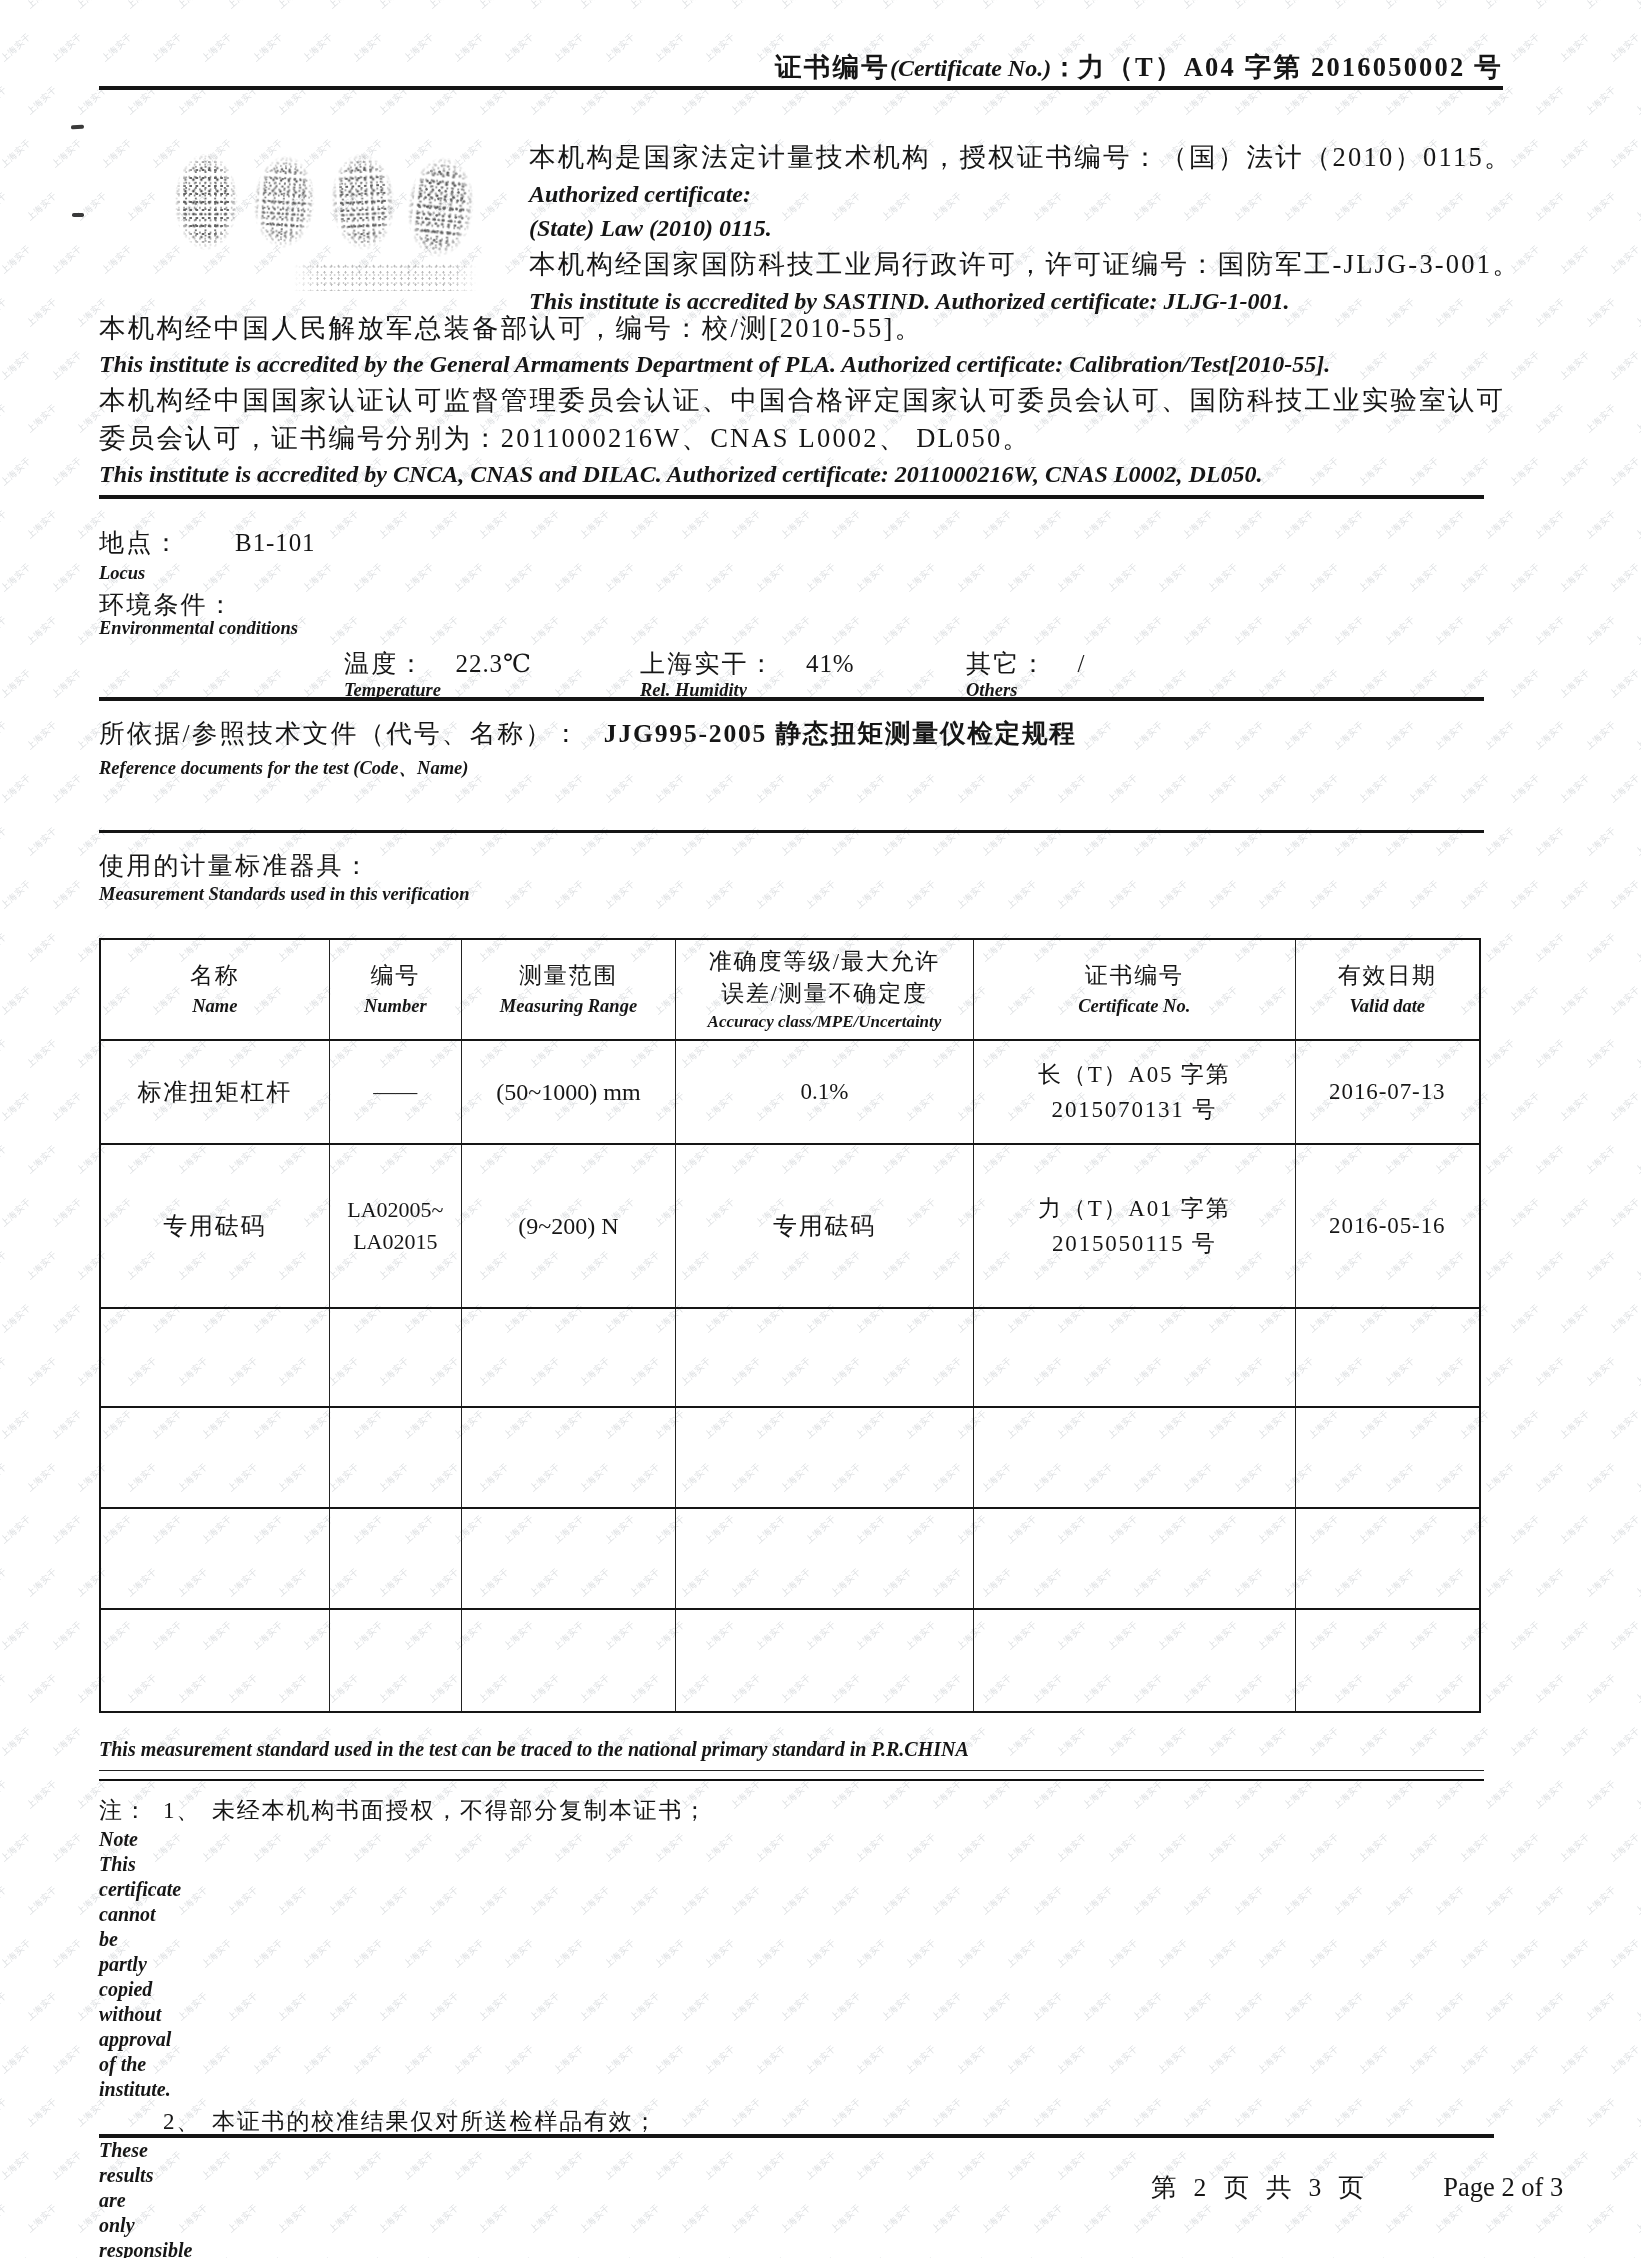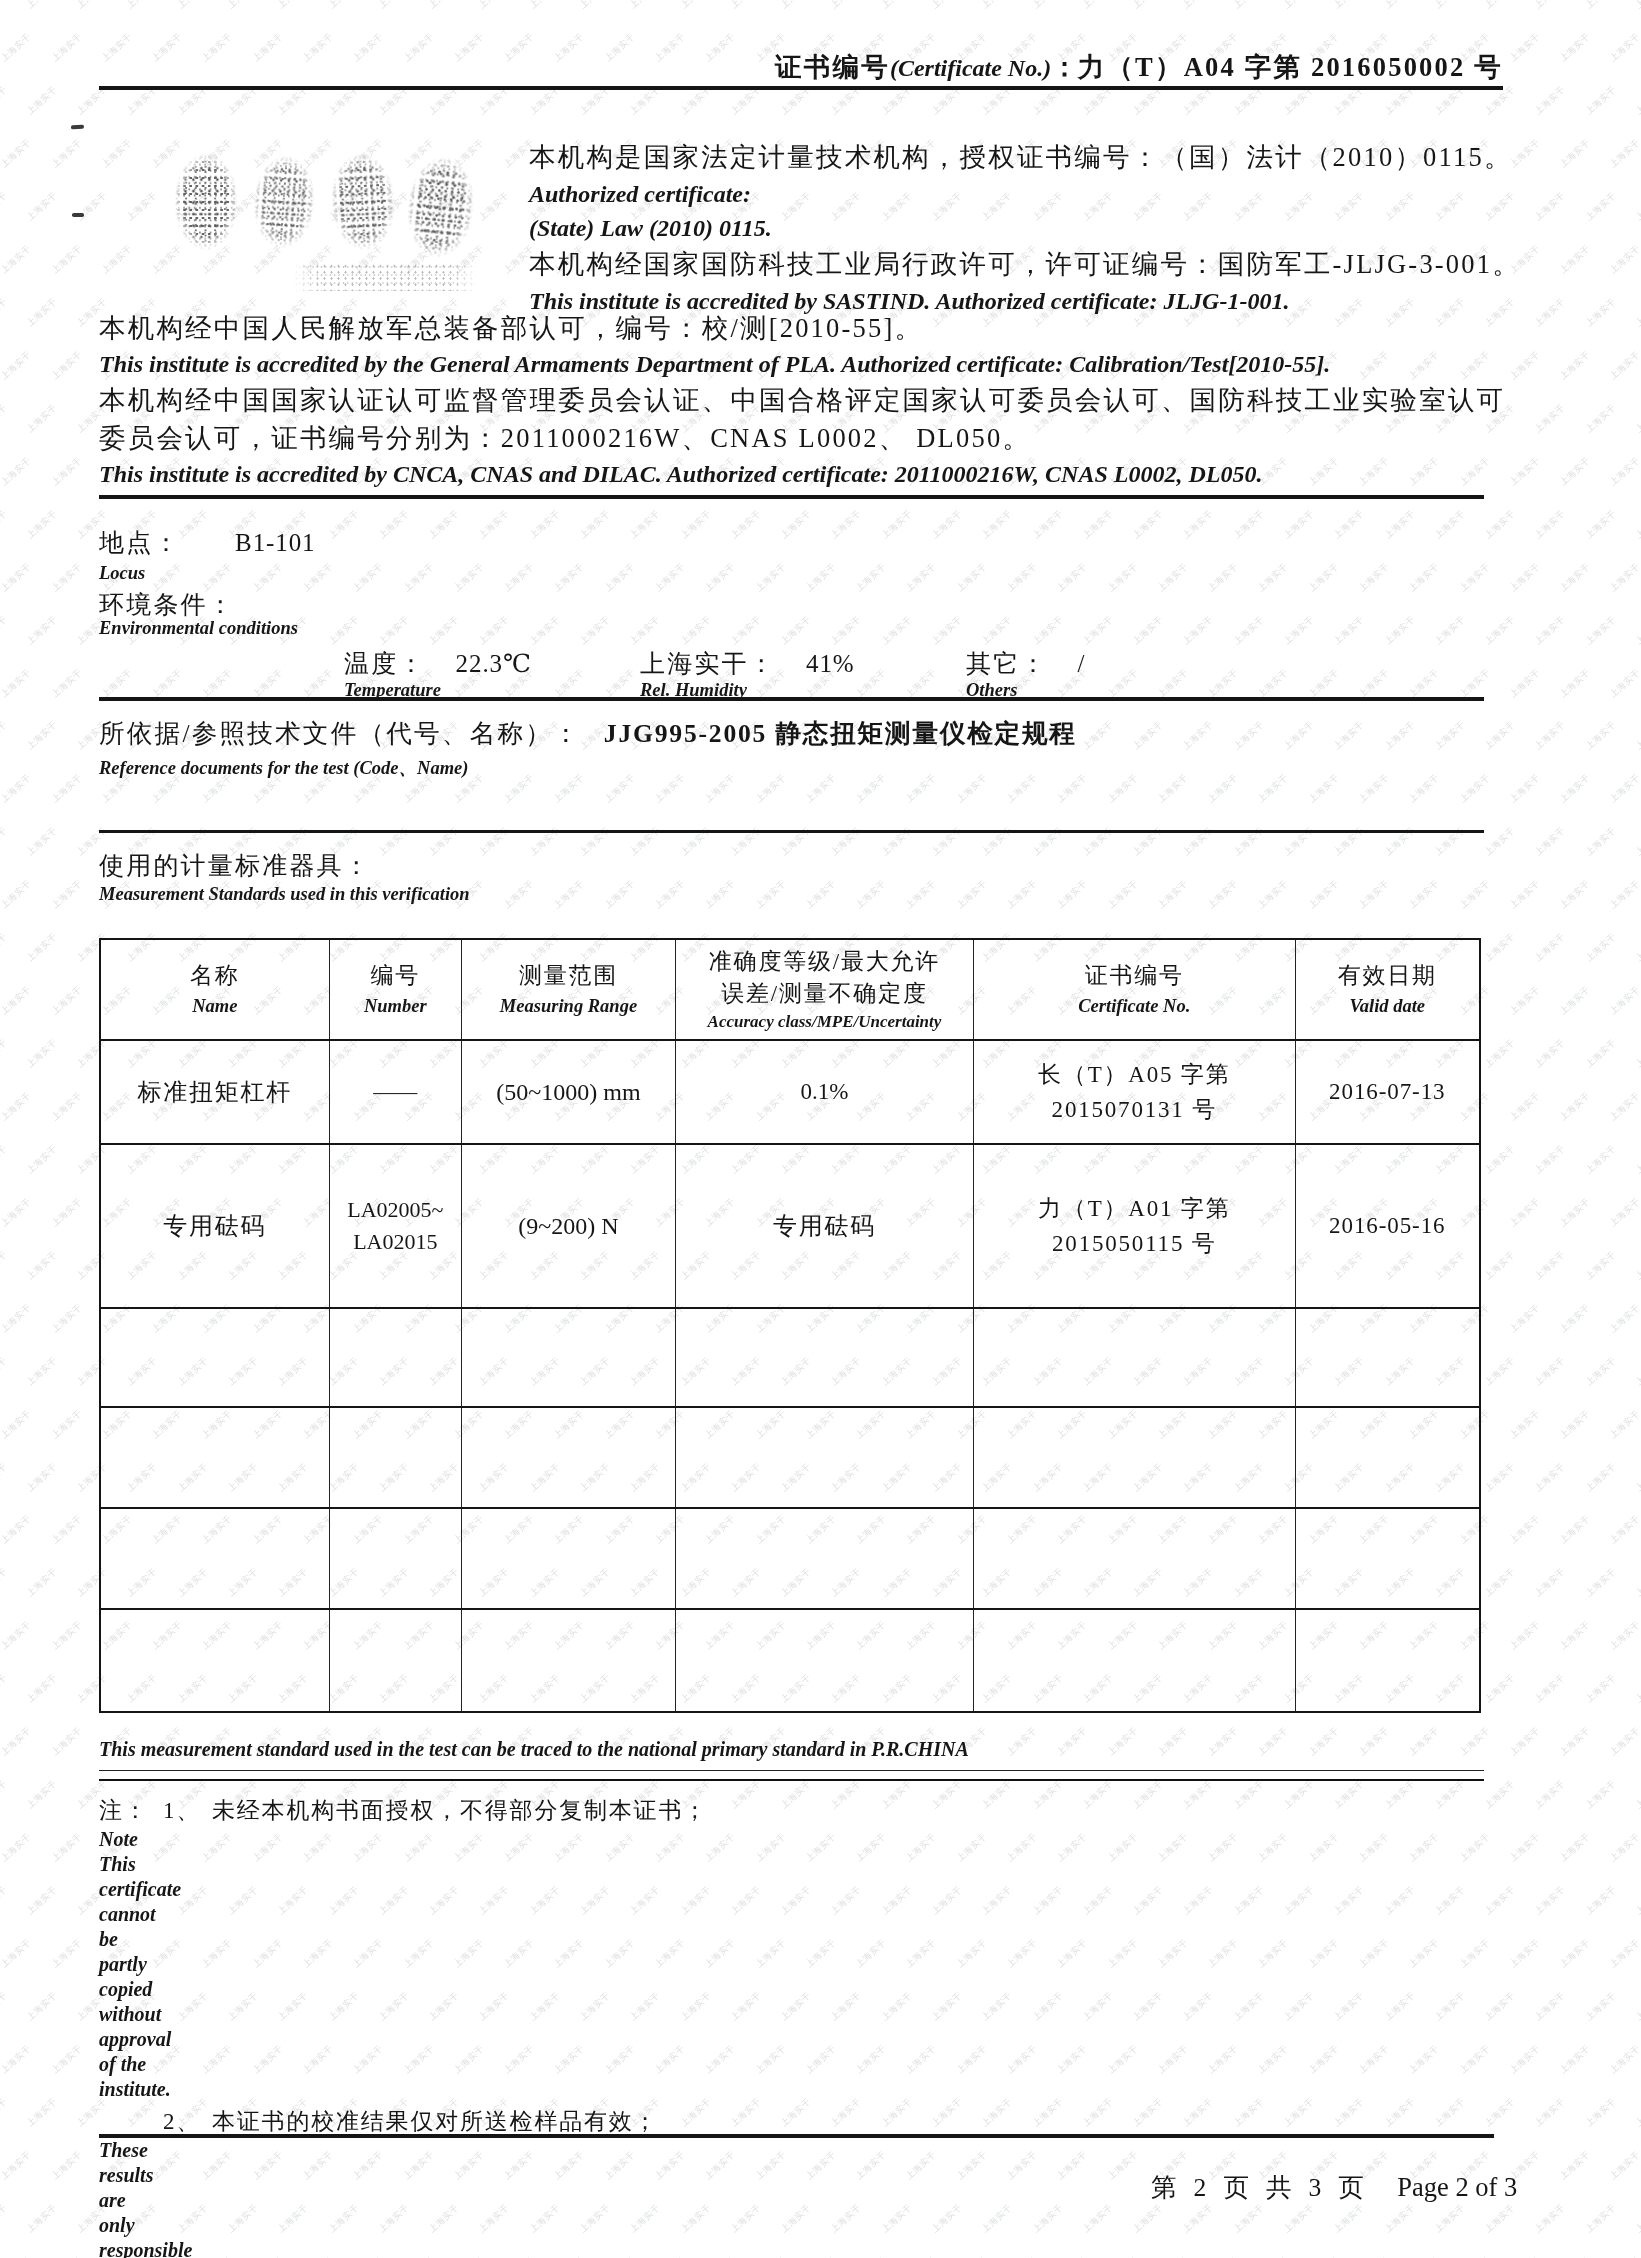--- a/index.html
+++ b/index.html
@@ -109,21 +109,21 @@
   
   .notes{position:absolute;left:99px;top:1796px;width:1394px;}
   .nrow{display:grid;grid-template-columns:64px 49px auto;}
   .nrow-cn{font-size:23px;line-height:29px;margin-bottom:1.8px;letter-spacing:1.8px;}
   .nrow-en{font-size:20px;line-height:25px;margin-bottom:5.3px;}
   .nrow-en .en,.nrow-cn .enlbl{grid-column:1;}
 
   
   .footer{
     position:absolute;left:1151px;top:2170px;
-    display:flex;align-items:baseline;gap:28px;white-space:nowrap;
+    display:flex;align-items:baseline;gap:74px;white-space:nowrap;
   }
   .footer .cnp{font-size:25.6px;letter-spacing:5.3px;}
   .footer .enp{font-size:26.5px;}
 </style>
 </head>
 <body>
 
 <div class="page">
 
   <div class="wm-layer" id="wm">

